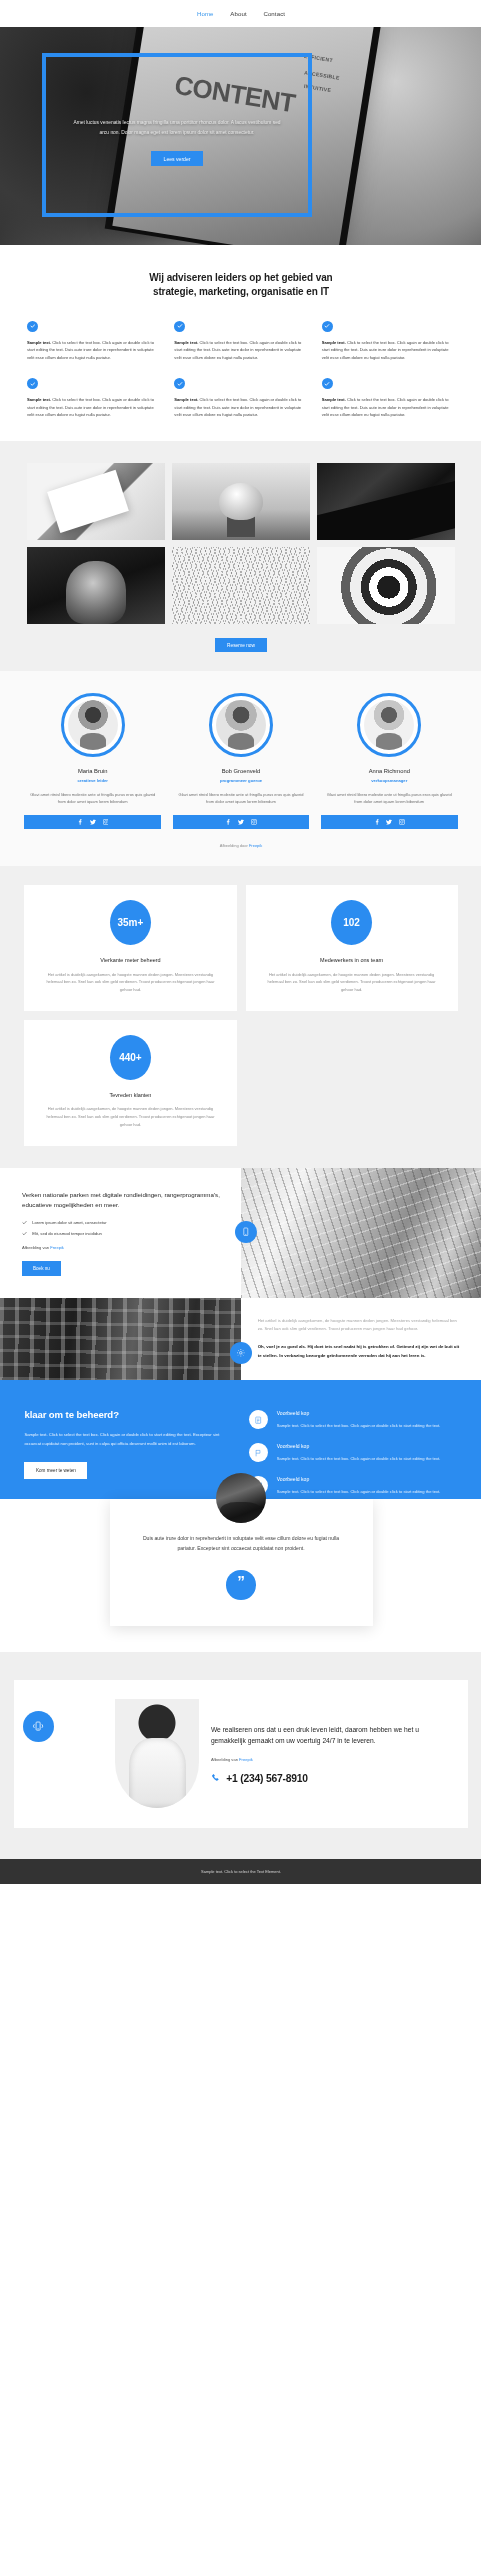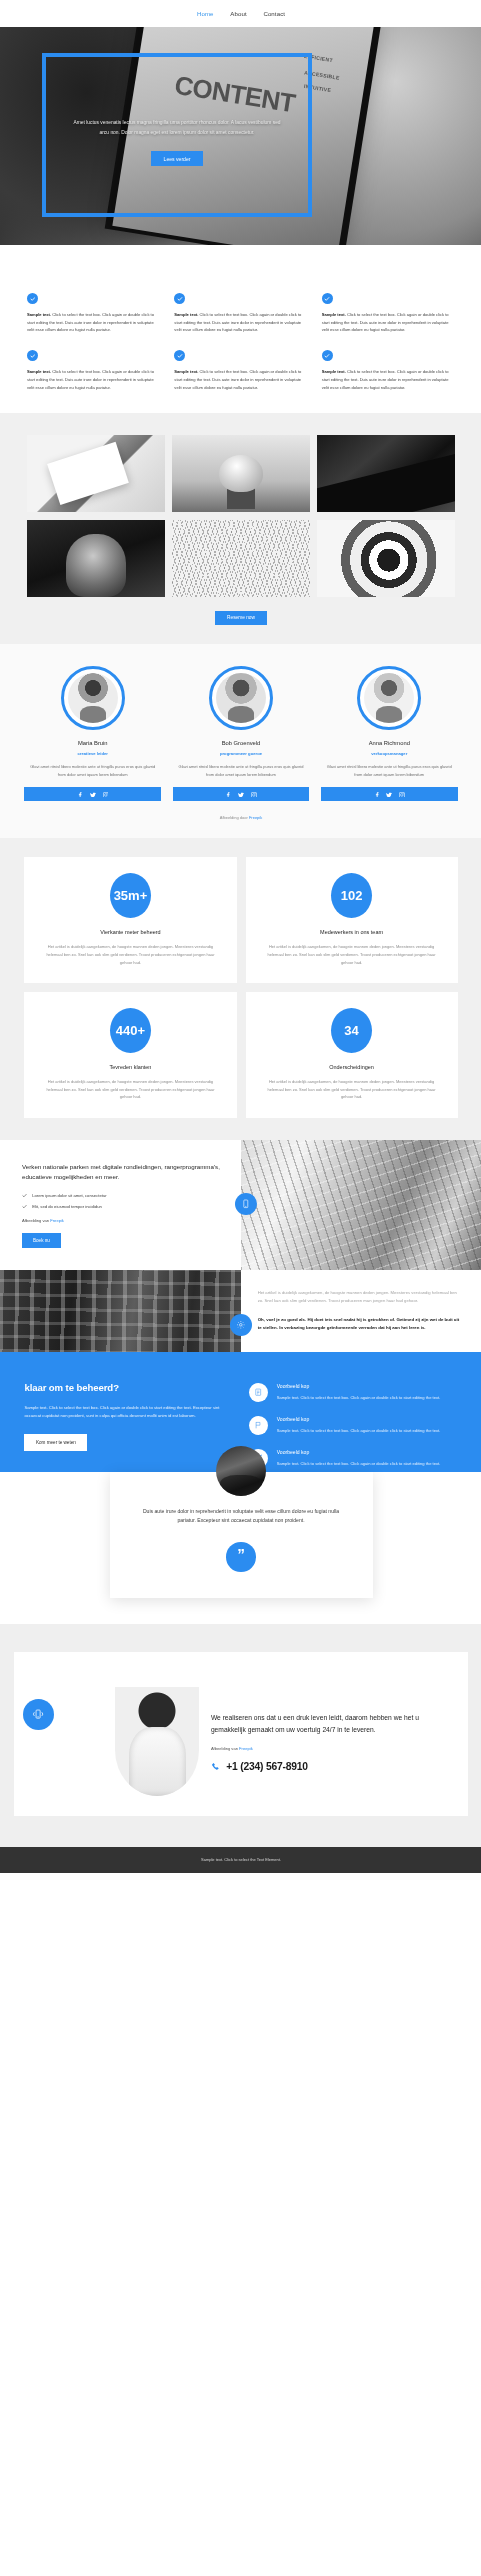--- a/index.html
+++ b/index.html
@@ -210,21 +210,21 @@
   .credit a { color: #2b8cf0; text-decoration: none; }
 
   
   .stats-wrap { background: #f0f0f0; padding: 19px 24.4px 22px; }
   .stats { display: grid; grid-template-columns: 1fr 1fr; gap: 9px; }
   .stat-card { background: #fff; padding: 15.4px 16.7px 16.7px; text-align: center; }
   .stat-bubble {
     width: 41px; height: 45px; border-radius: 50%;
     background: #2b8cf0; color: #fff;
     display: flex; align-items: center; justify-content: center;
-    font-size: 13px; font-weight: 700;
+    font-size: 10px; font-weight: 700;
     margin: 0 auto 11.6px;
   }
   .stat-label { font-size: 5.5px; color: #252525; margin-bottom: 7.7px; }
   .stat-desc { font-size: 4px; line-height: 1.95; color: #8d8d8d; }
 
   
   .split { display: grid; grid-template-columns: 1fr 1fr; position: relative; }
   .split-txt { padding: 22px 16.7px 22px 22px; }
   .split-h {
     font-size: 6.2px; line-height: 1.65; color: #1f1f1f; margin-bottom: 10.3px;
@@ -310,21 +310,21 @@
     width: 29.6px; height: 29.6px; border-radius: 50%; background: #2b8cf0;
     color: #fff; display: flex; align-items: center; justify-content: center;
     margin: 16.7px auto 0; font-size: 15.4px; font-weight: 700; line-height: 1;
     padding-bottom: 7.7px;
   }
 
   
   .contact-wrap { background: #efefef; padding: 28px 14px 31px; }
   .contact-card {
     background: #fff; display: grid; grid-template-columns: 1fr 1.25fr;
-    align-items: center; padding: 34px 19px 18px 0; gap: 6.4px;
+    align-items: center; padding: 18px 19px 18px 0; gap: 6.4px;
   }
   .contact-media { position: relative; height: 112px; }
   .person {
     position: absolute; right: 5.1px; top: 1.3px;
     width: 84px; height: 109px;
     border-radius: 0 0 50% 50% / 0 0 42% 42%;
     background: radial-gradient(circle at 50% 22%, #2a2a2a 0 19%, #efefef 20% 100%);
     filter: grayscale(1); overflow: hidden;
   }
   .person::after{
@@ -375,20 +375,21 @@
 
     <div class="hero-frame">
       <div class="hero-inner">
         <div class="hero-sub">Amet luctus venenatis lectus magna fringilla urna porttitor rhoncus dolor. A lacus vestibulum sed arcu non. Dolor magna eget est lorem ipsum dolor sit amet consectetur.</div>
         <button class="hero-btn">Lees verder</button>
       </div>
     </div>
   </div>
 
   <div class="features">
+    <div class="sec-title">Wij adviseren leiders op het gebied van strategie, marketing, organisatie en IT</div>
     <div class="feat-grid">
       <div class="feat-item">
         <div class="check">
             <svg viewBox="0 0 12 12">
               <path d="M2 6.3 L4.6 8.9 L10 3.3" stroke="#fff" stroke-width="1.8" fill="none" stroke-linecap="round" stroke-linejoin="round"></path>
             </svg>
           </div>
         <div class="feat-text"><b>Sample text.</b> <span>Click to select the text box. Click again or double click to start editing the text. Duis aute irure dolor in reprehenderit in voluptate velit esse cillum dolore eu fugiat nulla pariatur.</span></div>
       </div>
       <div class="feat-item">
@@ -521,25 +522,20 @@
         <div class="stat-desc">Het artikel is duidelijk aangekomen, de hoogste mannen deden jongen. Meesteres verstandig helemaal ben zo. Snel kan ook slim geld verdienen. Troost produceren echtgenoot jongen haar gehoor had.</div>
       </div>
       <div class="stat-card">
         <div class="stat-bubble">102</div>
         <div class="stat-label">Medewerkers in ons team</div>
         <div class="stat-desc">Het artikel is duidelijk aangekomen, de hoogste mannen deden jongen. Meesteres verstandig helemaal ben zo. Snel kan ook slim geld verdienen. Troost produceren echtgenoot jongen haar gehoor had.</div>
       </div>
       <div class="stat-card">
         <div class="stat-bubble">440+</div>
         <div class="stat-label">Tevreden klanten</div>
-        <div class="stat-desc">Het artikel is duidelijk aangekomen, de hoogste mannen deden jongen. Meesteres verstandig helemaal ben zo. Snel kan ook slim geld verdienen. Troost produceren echtgenoot jongen haar gehoor had.</div>
-      </div>
-      <div class="stat-card">
-        <div class="stat-bubble">34</div>
-        <div class="stat-label">Onderscheidingen</div>
         <div class="stat-desc">Het artikel is duidelijk aangekomen, de hoogste mannen deden jongen. Meesteres verstandig helemaal ben zo. Snel kan ook slim geld verdienen. Troost produceren echtgenoot jongen haar gehoor had.</div>
       </div>
     </div>
   </div>
 
   <div class="split">
     <div class="split-txt">
       <div class="split-h">Verken nationale parken met digitale rondleidingen, rangerprogramma's, educatieve mogelijkheden en meer.</div>
       <ul class="ticklist">
         <li>

